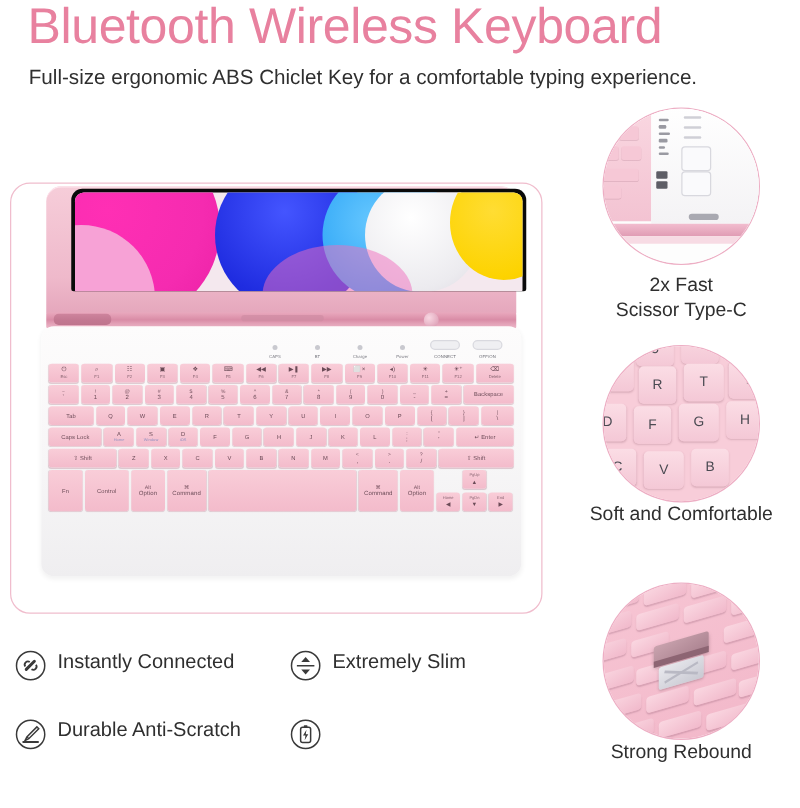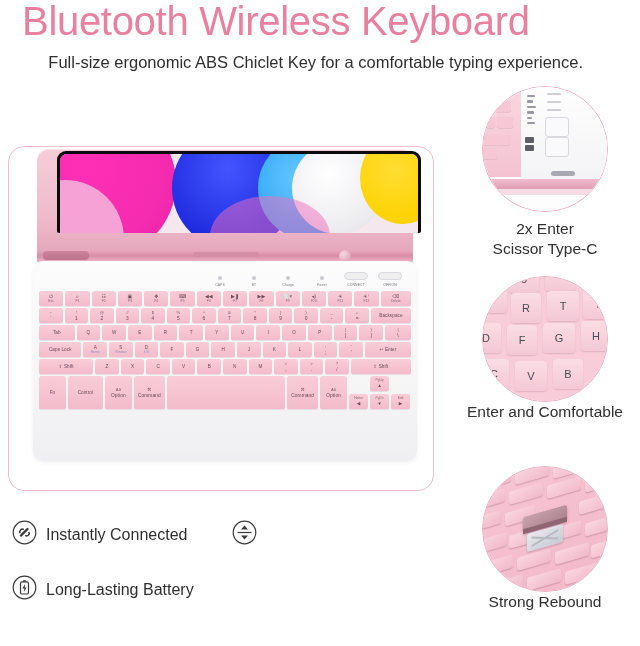--- a/index.html
+++ b/index.html
@@ -13,21 +13,21 @@
   .page{position:relative;width:640px;height:646px;}
 
   
   .title{
     position:absolute;left:22px;top:-2px;width:600px;
     font-size:40px;line-height:46px;font-weight:400;
     color:#e8819f;letter-spacing:-0.3px;white-space:nowrap;
   }
   .subtitle{
     position:absolute;left:23px;top:50px;width:560px;
-    font-size:16.5px;line-height:25px;font-weight:400;color:#2f2f2f;text-align:right;
+    font-size:16.5px;line-height:25px;font-weight:400;color:#2f2f2f;
   }
 
   
   .product-panel{
     position:absolute;left:8px;top:146px;width:424px;height:343px;
     border:1.6px solid #f0bdcd;border-radius:16px;background:#fff;
     overflow:hidden;
   }
   .device{
     position:absolute;left:14px;top:0px;width:398px;height:332px;
@@ -131,21 +131,21 @@
   .ak .glyph{font-size:4.6px;line-height:5px;color:#6b4b57;}
   .ak .t{font-size:3.2px;line-height:3.6px;color:#8a6673;}
   .ak.up{left:21px;top:0;}
   .ak.left{left:0px;top:18px;}
   .ak.down{left:21px;top:18px;}
   .ak.right{left:42px;top:18px;}
 
   
   .features{position:absolute;left:12px;top:520px;width:440px;}
   .frow{display:flex;gap:0;margin-bottom:30px;}
-  .fitem{display:flex;align-items:flex-end;gap:9px;width:235px;}
+  .fitem{display:flex;align-items:flex-start;gap:9px;width:235px;}
   .fitem .ficon{width:25px;height:25px;flex:0 0 25px;}
   .fitem .flabel{font-size:16px;color:#2f2f2f;line-height:20px;white-space:nowrap;}
 
   
   .callout{position:absolute;text-align:center;width:180px;}
   .circ{
     width:124px;height:124px;border-radius:50%;
     border:1.4px solid #edaec4;margin:0 auto;overflow:hidden;position:relative;
     background:#fff;
   }
@@ -556,31 +556,40 @@
             </svg></span>
           <span class="flabel">Instantly Connected</span>
         </div>
         <div class="fitem">
           <span class="ficon"><svg viewBox="0 0 25 25" width="25" height="25">
               <circle cx="12.5" cy="12.5" r="11.3" fill="none" stroke="#3a3a3a" stroke-width="1.2"></circle>
               <line x1="5.5" y1="12.5" x2="19.5" y2="12.5" stroke="#3a3a3a" stroke-width="1.2"></line>
               <path d="M12.5 5.5 L16 9.5 L9 9.5 Z" fill="#3a3a3a"></path>
               <path d="M12.5 19.5 L16 15.5 L9 15.5 Z" fill="#3a3a3a"></path>
             </svg></span>
+          <span class="flabel">Extremely Slim</span>
         </div>
       </div>
       <div class="frow">
+        <div class="fitem">
+          <span class="ficon"><svg viewBox="0 0 25 25" width="25" height="25">
+              <circle cx="12.5" cy="12.5" r="11.3" fill="none" stroke="#3a3a3a" stroke-width="1.2"></circle>
+              <path d="M17.5 6.5 L9.5 14.5 L8 17.5 L11 16 L19 8 Z" fill="none" stroke="#3a3a3a" stroke-width="1.2"></path>
+              <path d="M6 18.5 L19 18.5" stroke="#3a3a3a" stroke-width="1.6"></path>
+              <path d="M9.6 14.4 L11 15.9" stroke="#3a3a3a" stroke-width="1"></path>
+            </svg></span>
+          <span class="flabel">Durable Anti-Scratch</span>
+        </div>
         <div class="fitem">
           <span class="ficon"><svg viewBox="0 0 25 25" width="25" height="25">
               <circle cx="12.5" cy="12.5" r="11.3" fill="none" stroke="#3a3a3a" stroke-width="1.2"></circle>
               <rect x="8.5" y="6.8" width="8" height="12.2" rx="1.6" fill="none" stroke="#3a3a3a" stroke-width="1.2"></rect>
               <rect x="11" y="5.2" width="3" height="1.6" rx=".6" fill="#3a3a3a"></rect>
               <path d="M13.2 8.8 L10.4 13.4 L12.4 13.4 L11.7 17.2 L14.6 12.4 L12.6 12.4 Z" fill="#3a3a3a"></path>
             </svg></span>
-          <span class="flabel">Long-Lasting Battery</span>
         </div>
       </div>
     </div>
 
   <div class="callout" style="left:455px;top:86px;">
     <div class="circ">
       <div class="c1-base">
         <div class="c1-pinkpanel"></div>
         <div class="c1-k" style="left:4px;top:14px;width:16px;height:11px;"></div>
         <div class="c1-k" style="left:22px;top:14px;width:16px;height:11px;"></div>
@@ -603,21 +612,21 @@
           <div class="c1-dash" style="left:26px;top:18px;width:14px;"></div>
           <div class="c1-dash" style="left:26px;top:26px;width:14px;"></div>
           <div class="c1-rect" style="left:24px;top:34px;width:22px;height:18px;"></div>
           <div class="c1-rect" style="left:24px;top:54px;width:22px;height:18px;"></div>
         </div>
         <div class="c1-port"></div>
         <div class="c1-edge"></div>
         <div class="c1-edge2"></div>
       </div>
     </div>
-    <div class="cap">2x Enter</div>
+    <div class="cap">2x Fast</div>
     <div class="cap2">Scissor Type-C</div>
   </div>
 
   <div class="callout" style="left:455px;top:276px;">
     <div class="circ">
       <div class="c2" id="c2keys">
           <div class="c2k" style="left: 26px; top: -12px; width: 30px; height: 28px;">
             <span>5</span>
           </div>
           <div class="c2k" style="left: 62px; top: -14px; width: 30px; height: 28px;"></div>
@@ -647,21 +656,21 @@
             <span>C</span>
           </div>
           <div class="c2k" style="left: 32px; top: 84px; width: 32px; height: 30px;">
             <span>V</span>
           </div>
           <div class="c2k" style="left: 70px; top: 82px; width: 30px; height: 30px;">
             <span>B</span>
           </div>
         </div>
     </div>
-    <div class="cap2">Enter and Comfortable</div>
+    <div class="cap2">Soft and Comfortable</div>
   </div>
 
   <div class="callout" style="left:455px;top:466px;">
     <div class="circ">
       <div class="c3" id="c3keys">
           <div class="c3k" style="left: 82px; top: 100px; width: 34px; height: 13px;"></div>
           <div class="c3k" style="left: 44px; top: 106px; width: 34px; height: 13px;"></div>
           <div class="c3k" style="left: 6px; top: 112px; width: 34px; height: 13px;"></div>
           <div class="c3k" style="left: 108px; top: 74px; width: 30px; height: 13px;"></div>
           <div class="c3k" style="left: 72px; top: 80px; width: 34px; height: 13px;"></div>

